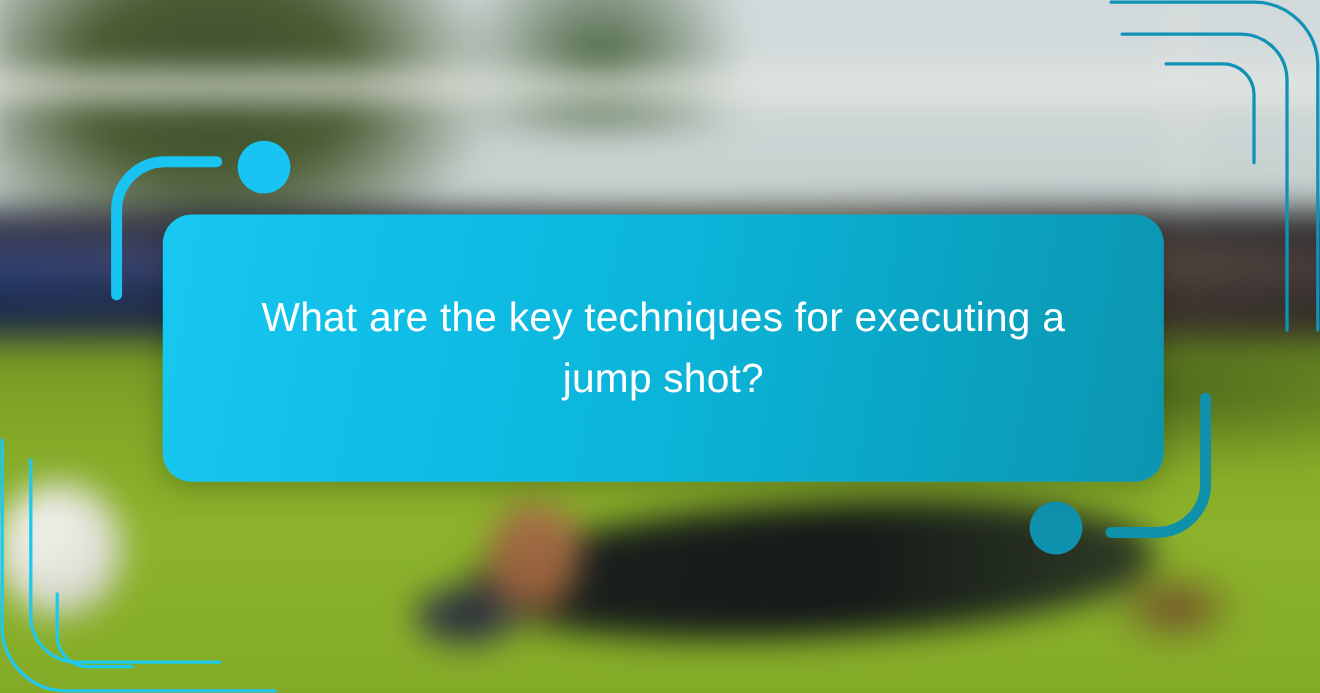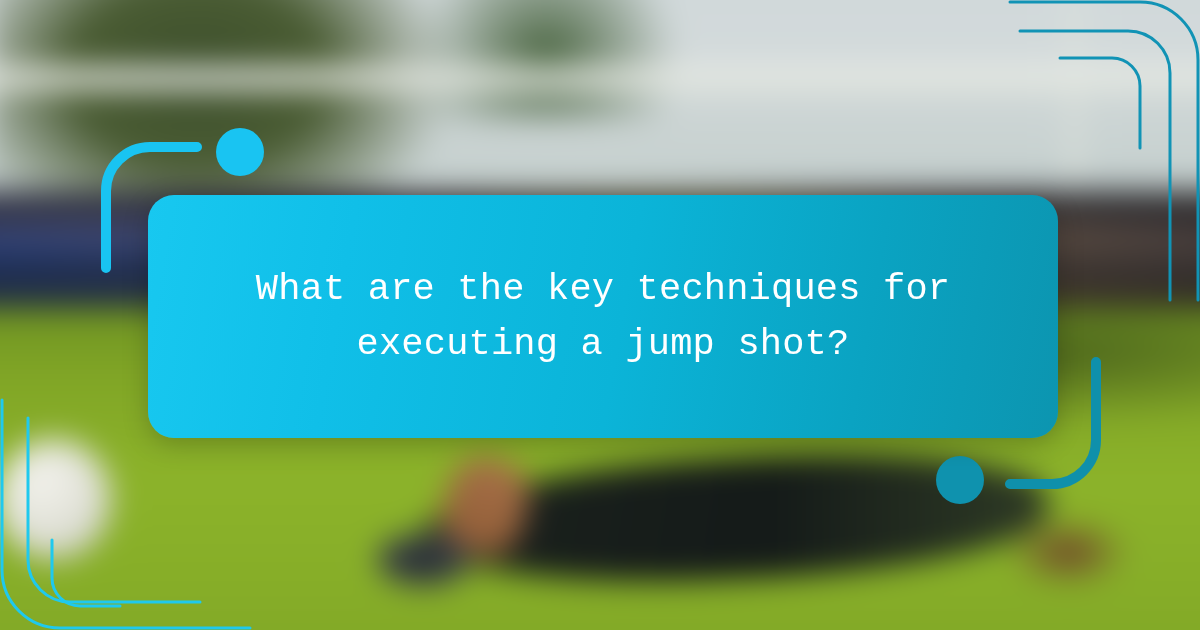--- a/index.html
+++ b/index.html
@@ -153,21 +153,21 @@
     background:linear-gradient(100deg,#18c8f0 0%,#10bfe8 22%,#0bb4d8 52%,#0aa3c2 78%,#0c95b0 100%);
     display:flex;
     align-items:center;
     justify-content:center;
     padding:0 52px;
     box-shadow:0 6px 26px rgba(0,0,0,.22);
   }
 
   .card-question {
     color:#ffffff;
-    font-family:Liberation Mono, monospace;
+    font-family:Liberation Sans, sans-serif;
     font-size:37px;
     font-weight:400;
     line-height:1.48;
     text-align:center;
     letter-spacing:.2px;
     max-width:760px;
   }
 </style>
 </head>
 <body>

